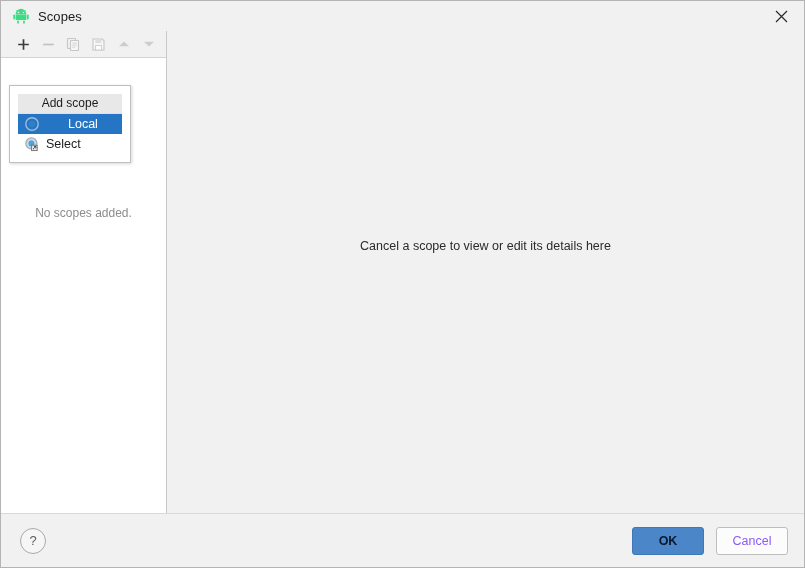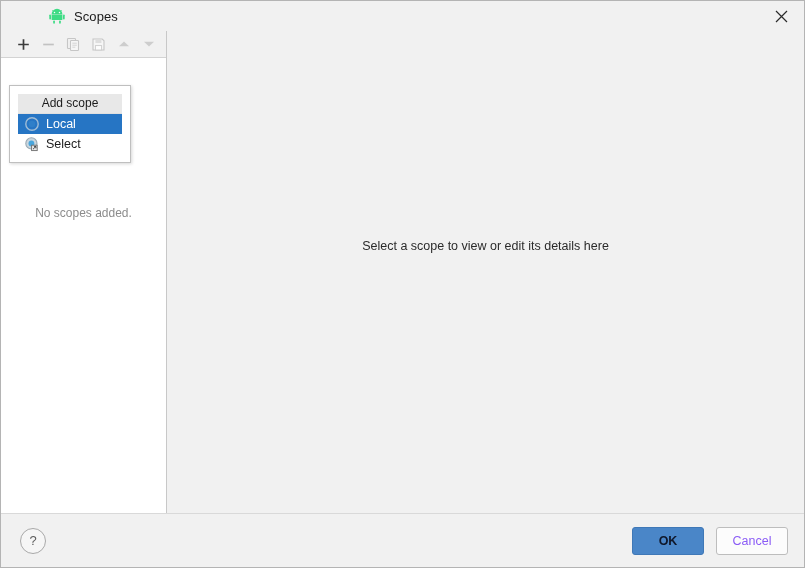--- a/index.html
+++ b/index.html
@@ -31,21 +31,20 @@
   }
 
   
   .titlebar {
     height: 30px;
     min-height: 30px;
     background: #f1f1f1;
     display: flex;
     align-items: center;
     position: relative;
-    padding-left: 36px;
   }
   .title-icon {
     width: 16px;
     height: 16px;
     margin-left: 12px;
     margin-right: 9px;
     display: block;
   }
   .title-text {
     font-size: 13px;
@@ -162,20 +161,21 @@
     align-items: center;
     padding-left: 6px;
     font-size: 12.5px;
     color: #1c1c1c;
     cursor: default;
     box-sizing: border-box;
   }
   .popup-item.selected {
     background: #2675c4;
     color: #ffffff;
+    gap: 22px;
   }
   .popup-item .pi-icon {
     width: 16px;
     height: 16px;
     margin-right: 6px;
     flex: 0 0 16px;
     display: block;
   }
 
   
@@ -309,21 +309,21 @@
           </svg>
         </div>
       </div>
 
       <div class="list-area">
         <div class="empty-msg">No scopes added.</div>
       </div>
     </div>
 
     <div class="right-pane">
-      <div class="right-hint">Select a scope to view or edit its details here</div>
+      <div class="right-hint">Cancel a scope to view or edit its details here</div>
     </div>
 
     <div class="popup">
       <div class="popup-header">Add scope</div>
 
       <div class="popup-item selected">
         <span class="pi-icon">
           <svg width="16" height="16" viewBox="0 0 16 16">
             <circle cx="8" cy="8" r="6.2" fill="none" stroke="#9fbcd6" stroke-width="1.4"></circle>
             <circle cx="8" cy="8" r="3.3" fill="#2f7fc9"></circle>

